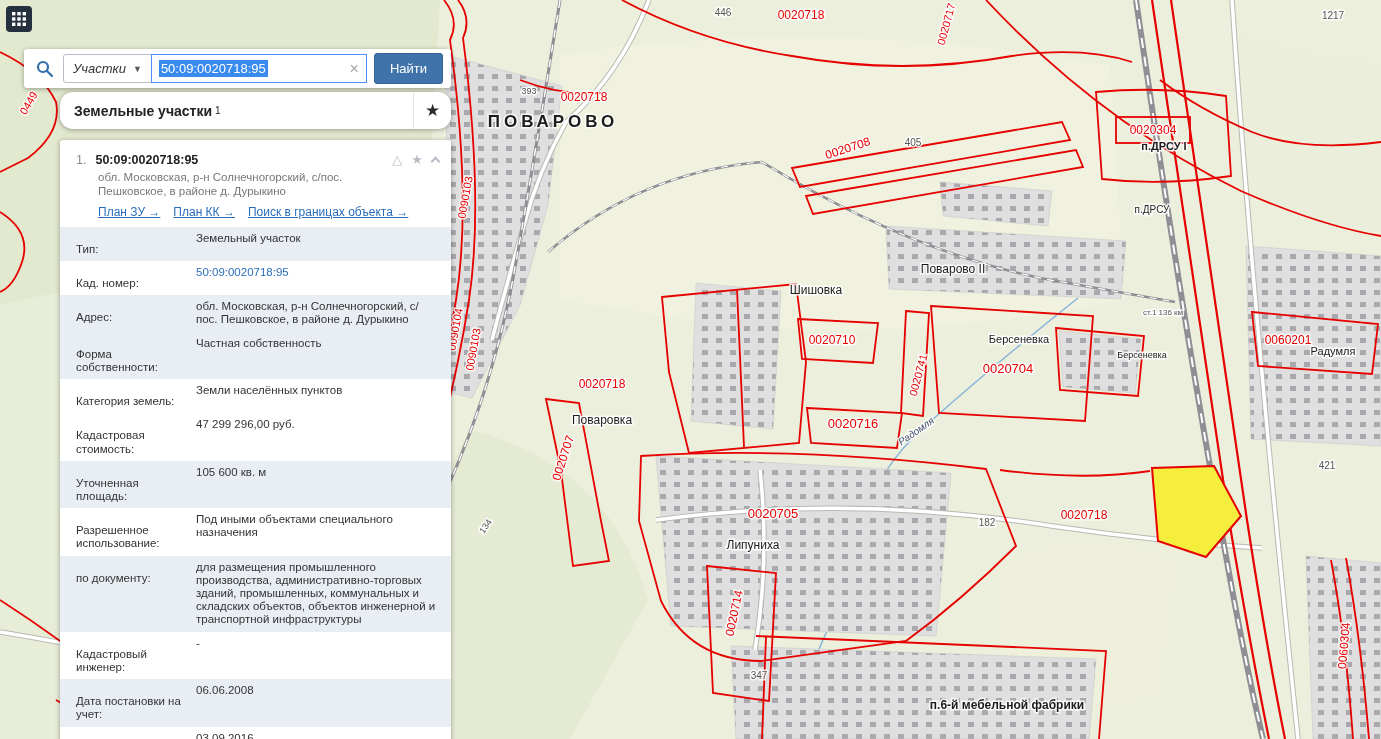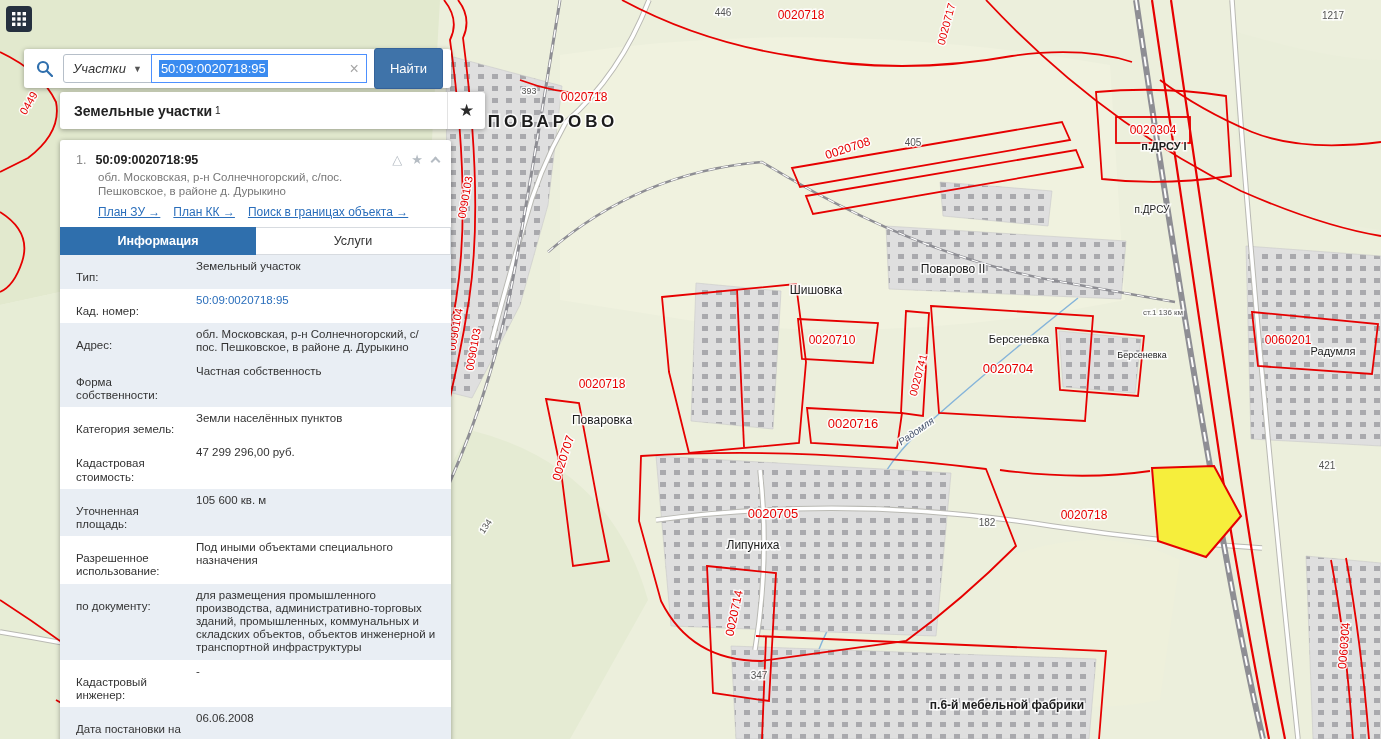--- a/index.html
+++ b/index.html
@@ -41,25 +41,25 @@
     display:flex; align-items:center; padding:0 8px 0 12px; }
   .mag { display:flex; margin-right:10px; }
   .cat { height:29px; border:1px solid #b6bfc9; border-radius:3px 0 0 3px;
     display:flex; align-items:center; padding:0 9px; gap:7px; font-size:13px; color:#333;
     background:#fff; cursor:pointer; white-space:nowrap;font-style:italic; }
   .caret { font-size:9px; color:#555; }
   .inputwrap { height:29px; border:1px solid #4d90fe; margin-left:-1px;
     display:flex; align-items:center; padding:0 7px; width:228px; background:#fff; cursor:text; }
   .selval { background:#3a8bf0; color:#fff; font-size:13px; padding:1px 2px; white-space:nowrap; }
   .clear { margin-left:auto; color:#a6a6a6; font-size:16px; line-height:1; cursor:pointer; }
-  .find { height:41px; margin-left:7px; background:#3f73a9; color:#fff;
+  .find { height:31px; margin-left:7px; background:#3f73a9; color:#fff;
     border:1px solid #35639a; border-radius:3px; font-size:13px; padding:0 15px; cursor:pointer;
     font-family:"Liberation Sans", sans-serif; }
   
-  .results-panel { left:60px; top:92px; width:425px; height:37px; display:flex; align-items:stretch; }
+  .results-panel { left:60px; top:92px; width:391px; height:37px; display:flex; align-items:stretch;border-radius:13px; }
   .results-title { flex:1; display:flex; align-items:center; padding:0 14px;
     font-size:14px; font-weight:bold; color:#222; }
   .results-title sup { font-size:10px; font-weight:normal; margin-left:3px; }
   .star-btn { width:38px; border-left:1px solid #e3e3e3; display:flex; align-items:center;
     justify-content:center; font-size:17px; color:#2b2b2b; cursor:pointer; }
   
   .detail-panel { left:60px; top:140px; width:391px; padding:10px 0 6px 0; }
   .parcel-head { display:flex; align-items:center; padding:2px 12px 2px 16px; }
   .p-idx { color:#8a8a8a; font-size:12.5px; margin-right:9px; }
   .p-num { font-weight:bold; font-size:12.5px; color:#222; }
@@ -282,24 +282,20 @@
       <span>★</span>
       <span class="chev"></span>
     </span>
   </div>
   <div class="p-addr">обл. Московская, р-н Солнечногорский, с/пос. Пешковское, в районе д. Дурыкино</div>
   <div class="p-links" id="parcel-links">
       <span class="plink">План ЗУ →</span>
       <span class="plink">План КК →</span>
       <span class="plink">Поиск в границах объекта →</span>
     </div>
-  <div class="tabs" id="parcel-tabs">
-      <div class="tab active">Информация</div>
-      <div class="tab">Услуги</div>
-    </div>
   <div class="info-table" id="info-table">
       <div class="irow alt">
         <div class="ilabel">Тип:</div>
         <div class="ivalue">Земельный участок</div>
       </div>
       <div class="irow">
         <div class="ilabel">Кад. номер:</div>
         <div class="ivalue link">50:09:0020718:95</div>
       </div>
       <div class="irow alt">

